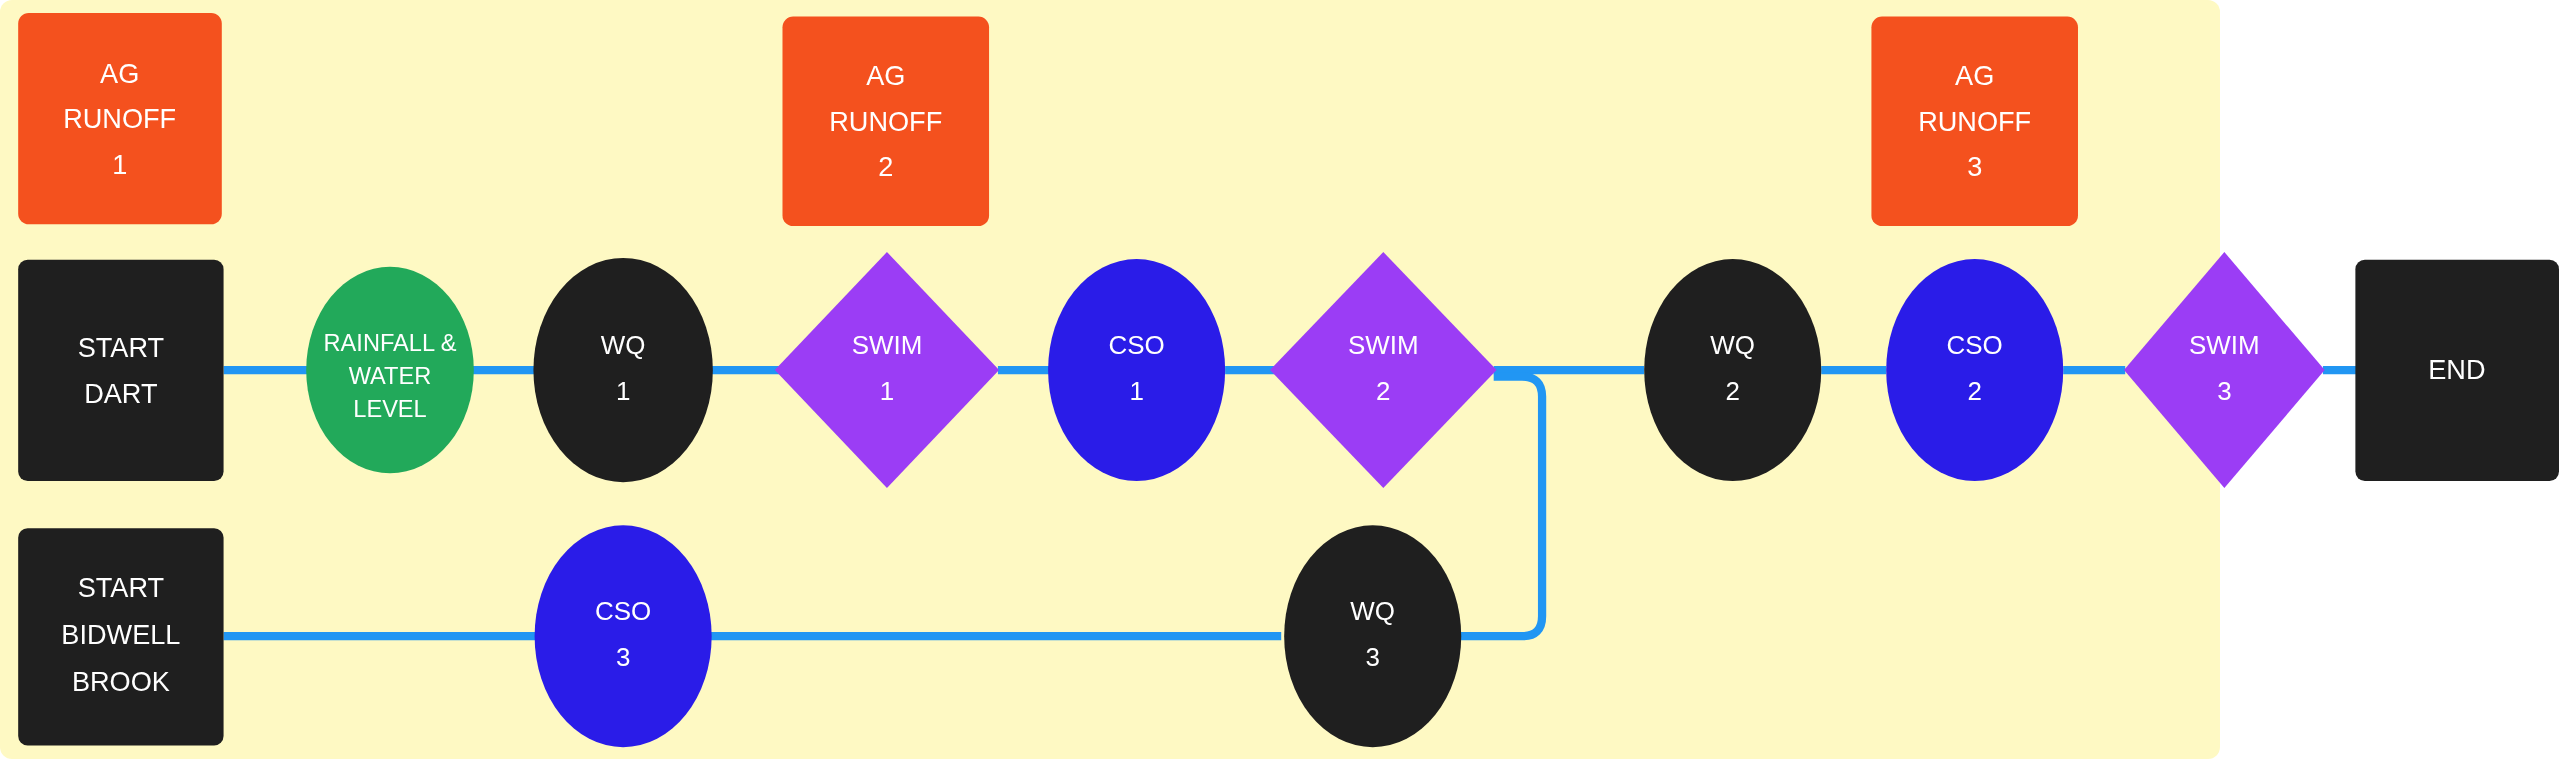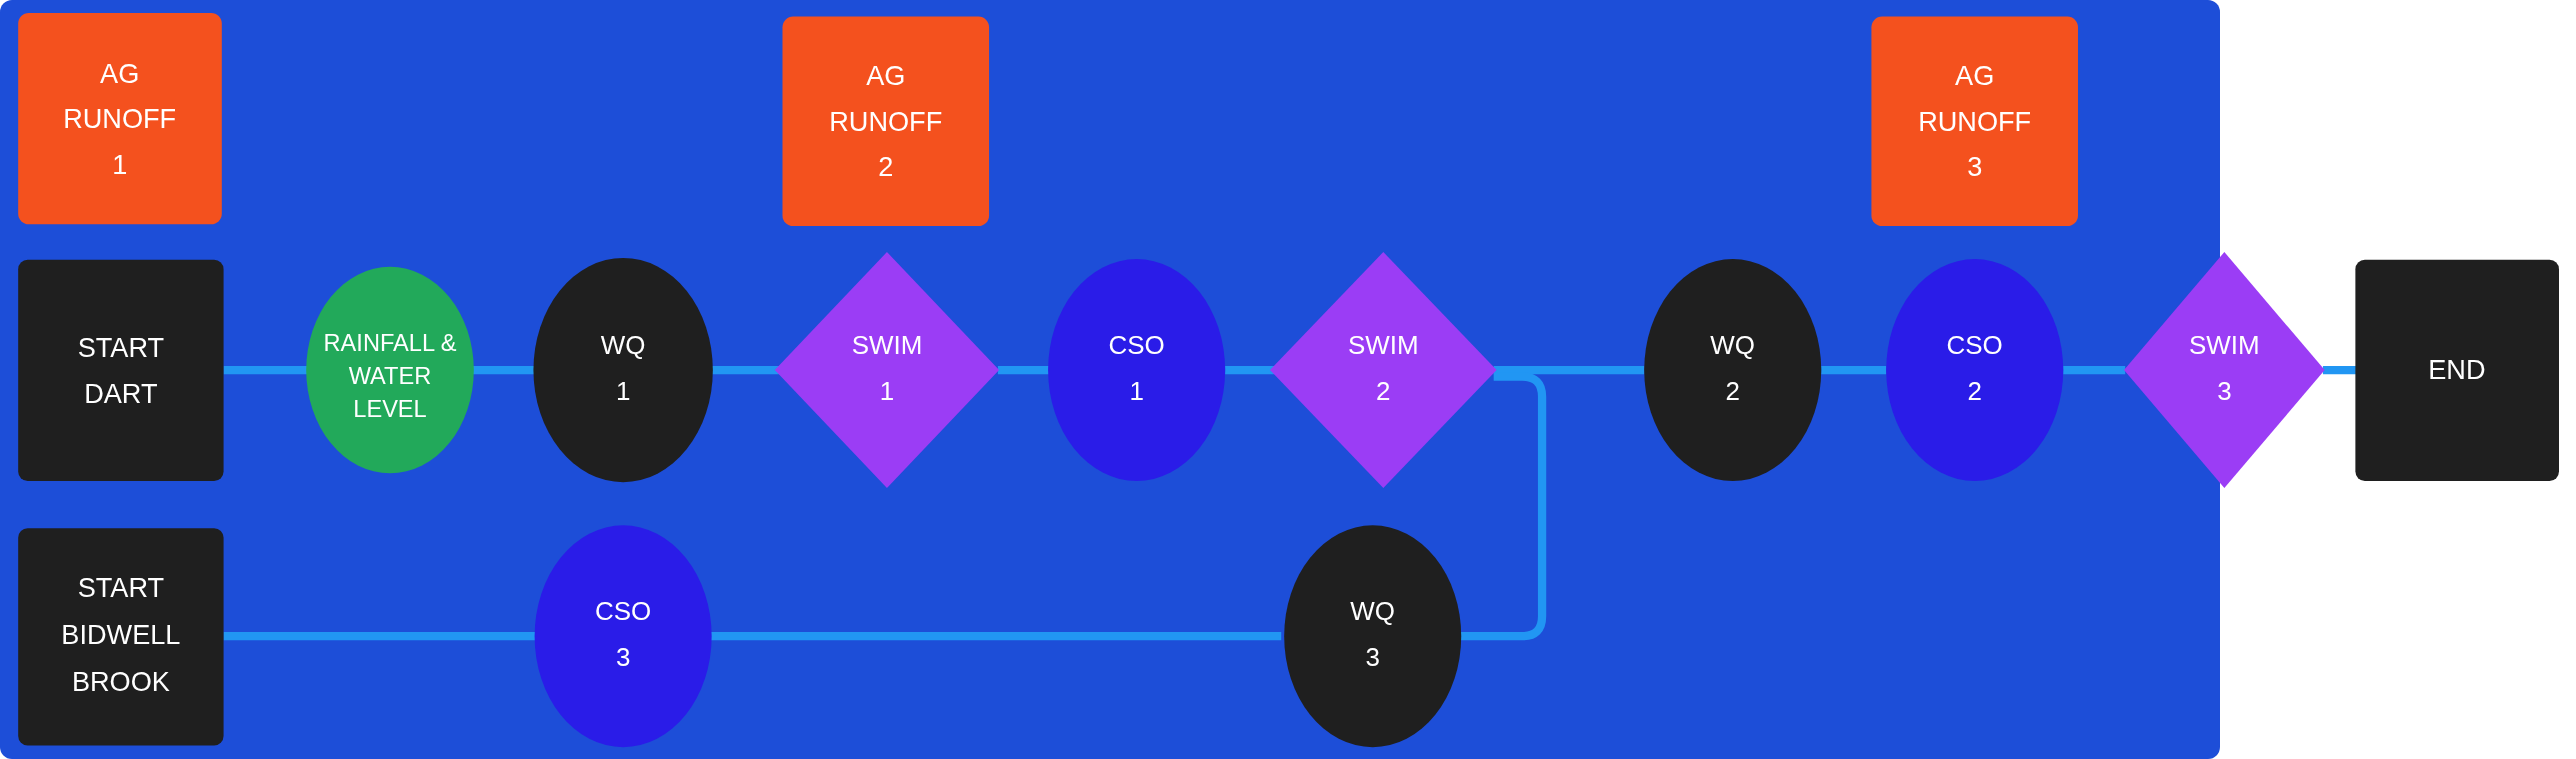--- a/index.html
+++ b/index.html
@@ -11,21 +11,21 @@
   body {
     width: 2576px;
     height: 759px;
     font-family: "Liberation Sans", sans-serif;
     overflow: hidden;
   }
   #diagram-root {
     position: relative;
     width: 2220px;
     height: 759px;
-    background: #1d4ed8;
+    background: #fef9c3;
     border-radius: 12px;
   }
   svg#flow-svg {
     display: block;
     width: 2576px;
     height: 759px;
   }
   .node-label {
     font-family: "Liberation Sans", sans-serif;
     fill: #ffffff;

